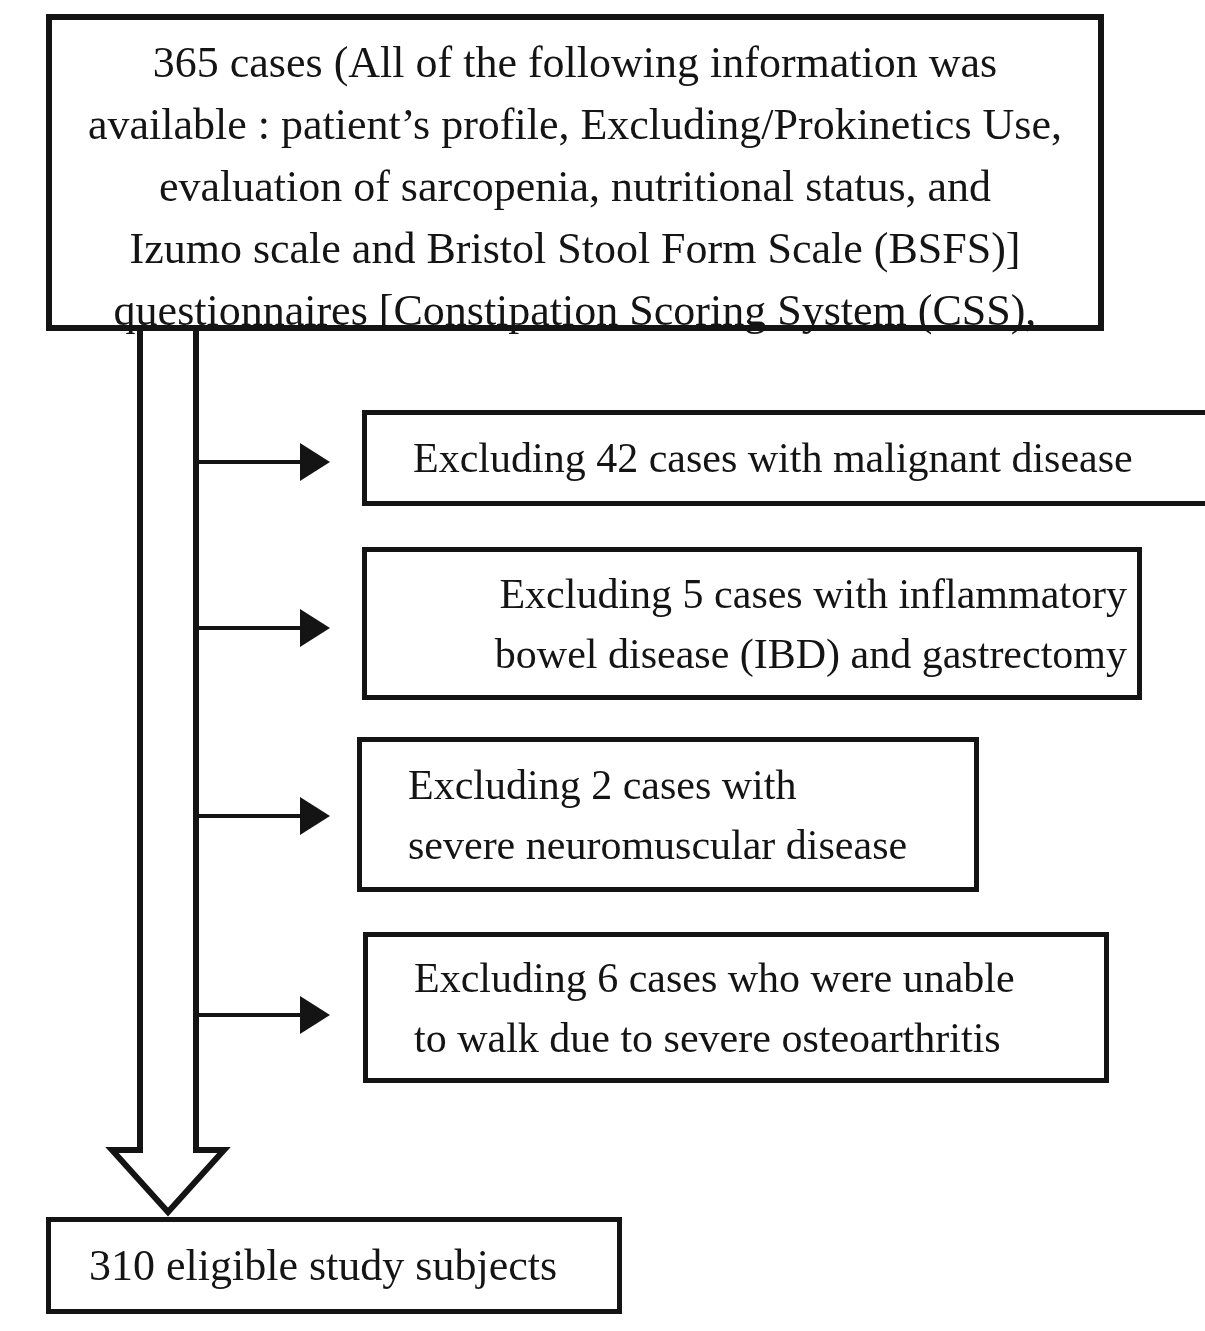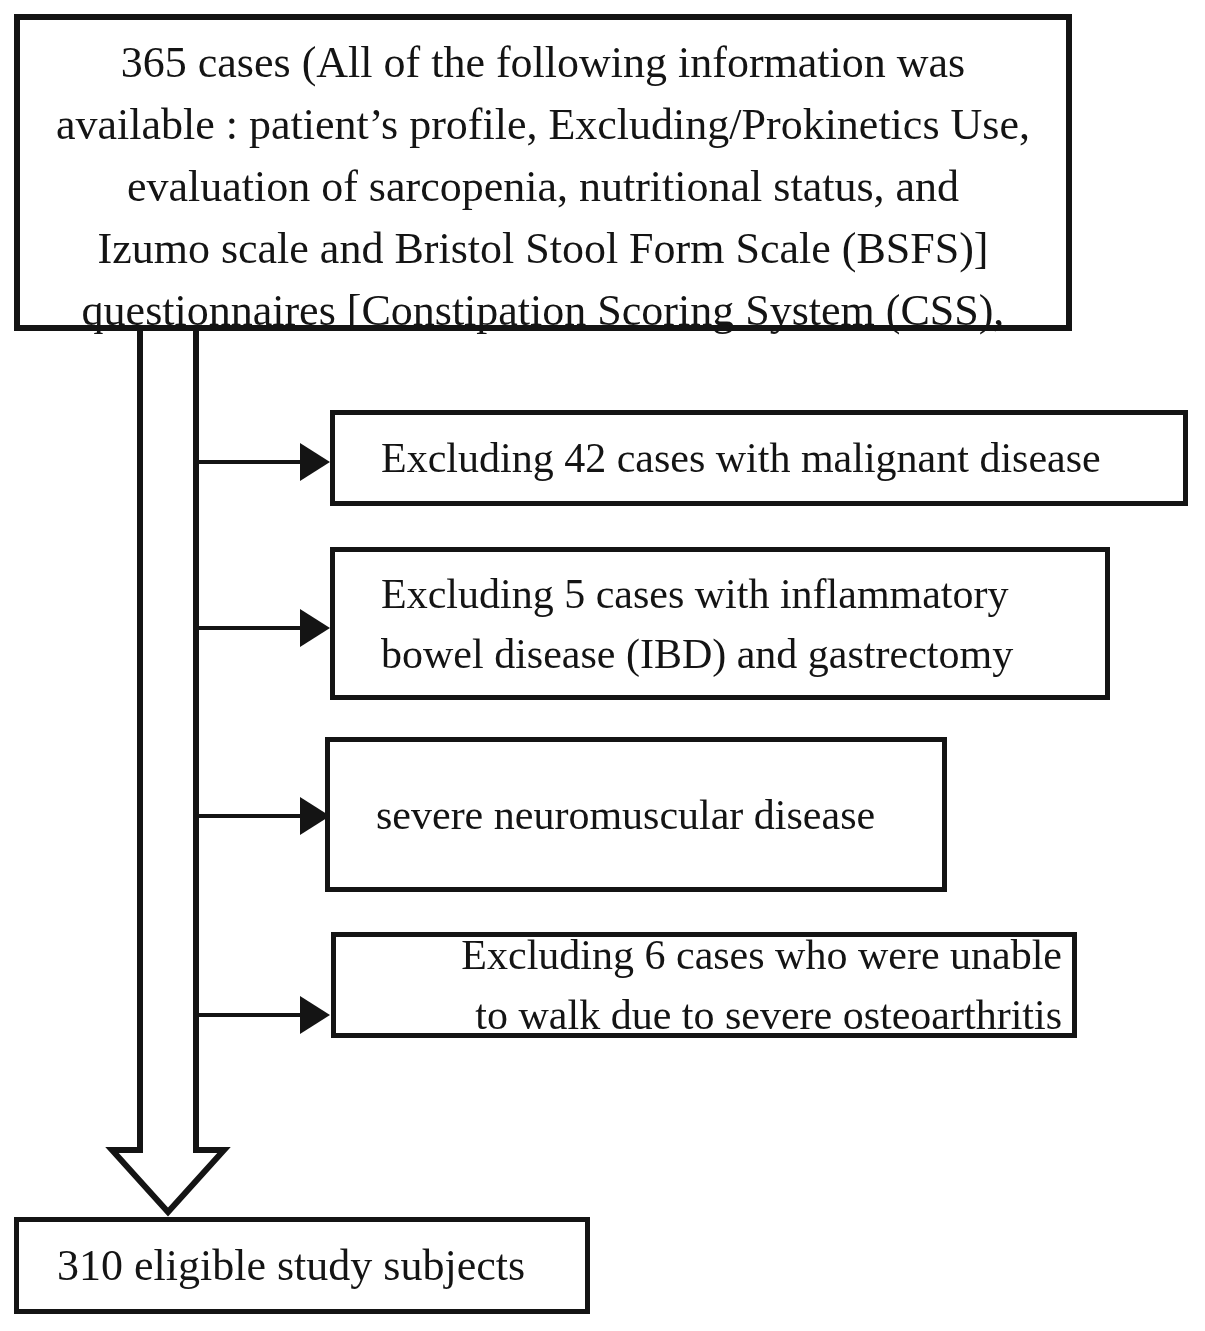--- a/index.html
+++ b/index.html
@@ -14,20 +14,21 @@
     background: #ffffff;
     font-family: "Liberation Serif", "DejaVu Serif", serif;
     color: #141414;
     overflow: hidden;
   }
   .box {
     position: absolute;
     box-sizing: border-box;
     background: #ffffff;
     border: 5px solid #141414;
+    margin-left: 32px;
   }
   
   .top-box {
     left: 14px;
     top: 14px;
     width: 1058px;
     height: 317px;
     border-width: 6px;
     text-align: center;
     padding-top: 12px;
@@ -81,23 +82,23 @@
     justify-content: center;
     padding-left: 46px;
     padding-right: 10px;
   }
   .excl-box .xline {
     font-size: 42px;
     line-height: 60px;
     white-space: nowrap;
   }
   .excl-1 { left: 330px; top: 410px; width: 858px; height: 96px; justify-content: center;  }
-  .excl-2 { left: 330px; top: 547px; width: 780px; height: 153px; }
+  .excl-2 { left: 330px; top: 547px; width: 780px; height: 153px; text-align: right; }
   .excl-3 { left: 325px; top: 737px; width: 622px; height: 155px; }
-  .excl-4 { left: 331px; top: 932px; width: 746px; height: 106px; text-align: right; }
+  .excl-4 { left: 331px; top: 932px; width: 746px; height: 151px; }
   
   .result-box {
     left: 14px;
     top: 1217px;
     width: 576px;
     height: 97px;
     display: flex;
     align-items: center;
     padding-left: 38px;
   }
@@ -143,20 +144,21 @@
   <div class="box excl-box excl-1">
     <div class="xline">Excluding 42 cases with malignant disease</div>
   </div>
 
   <div class="box excl-box excl-2">
     <div class="xline">Excluding 5 cases with inflammatory</div>
     <div class="xline">bowel disease (IBD) and gastrectomy</div>
   </div>
 
   <div class="box excl-box excl-3">
+    <div class="xline">Excluding 2 cases with</div>
     <div class="xline">severe neuromuscular disease</div>
   </div>
 
   <div class="box excl-box excl-4">
     <div class="xline">Excluding 6 cases who were unable</div>
     <div class="xline">to walk due to severe osteoarthritis</div>
   </div>
 
   <div class="box result-box">
     <div class="rline">310 eligible study subjects</div>

